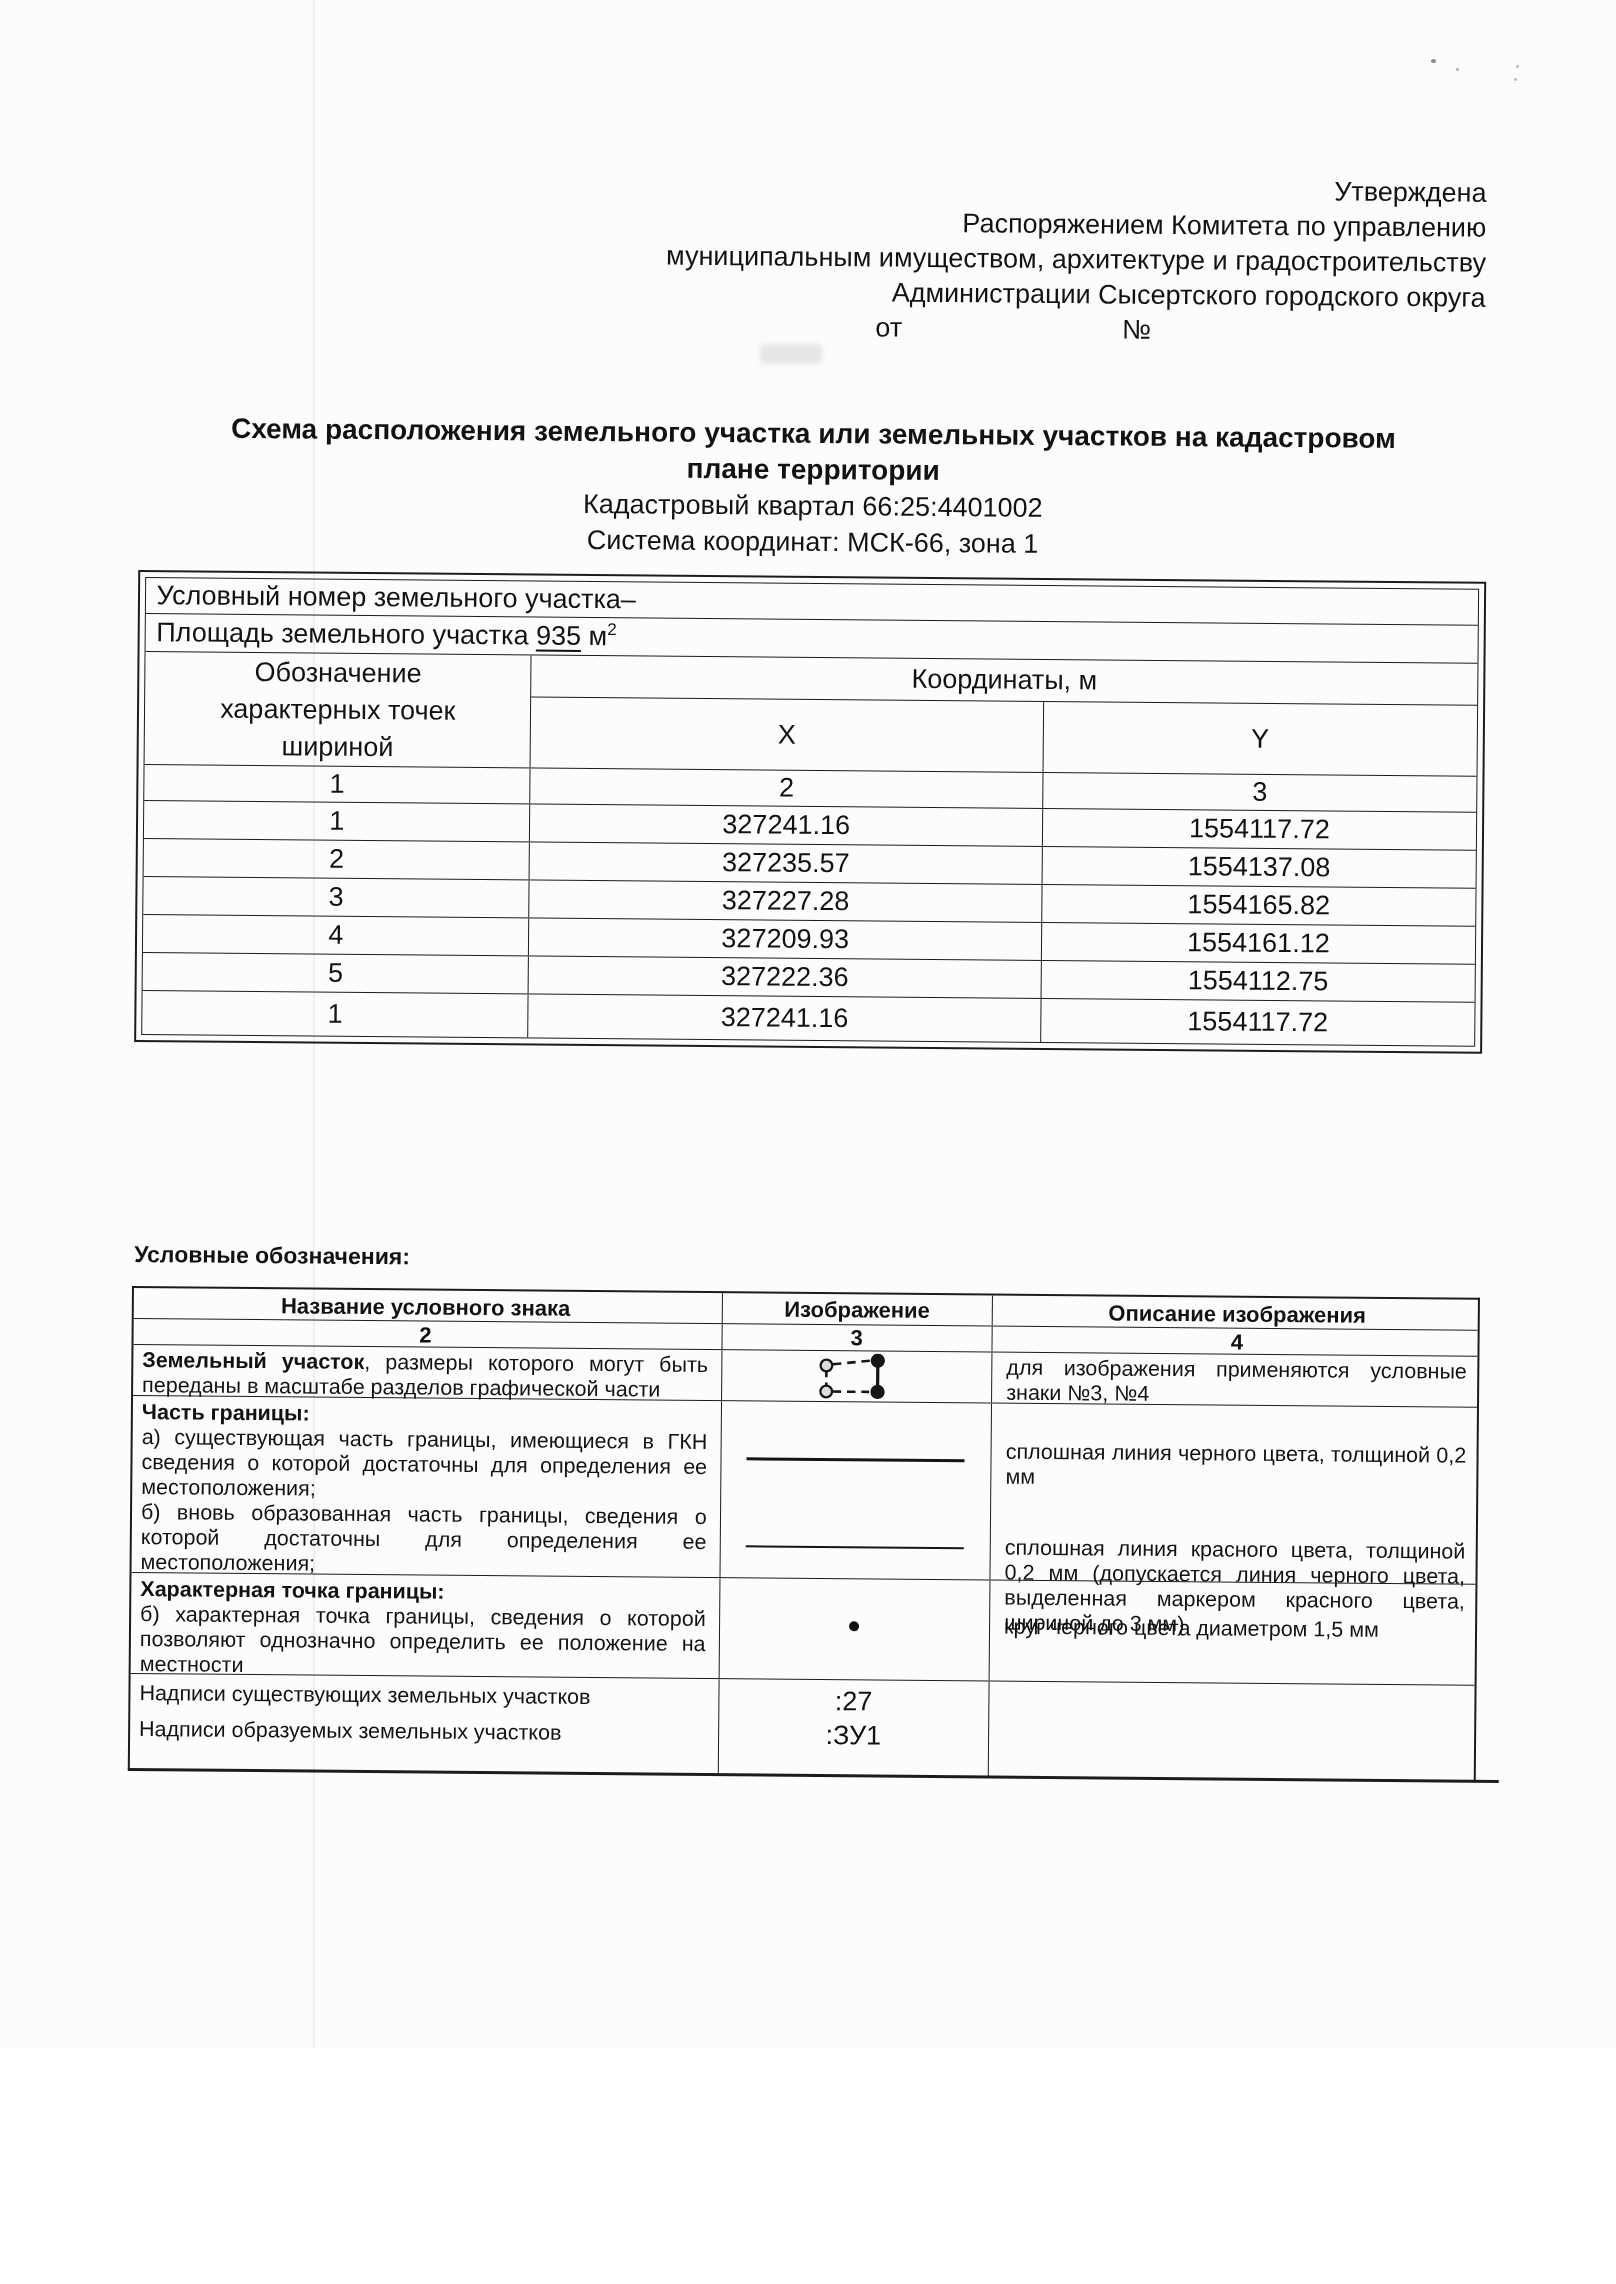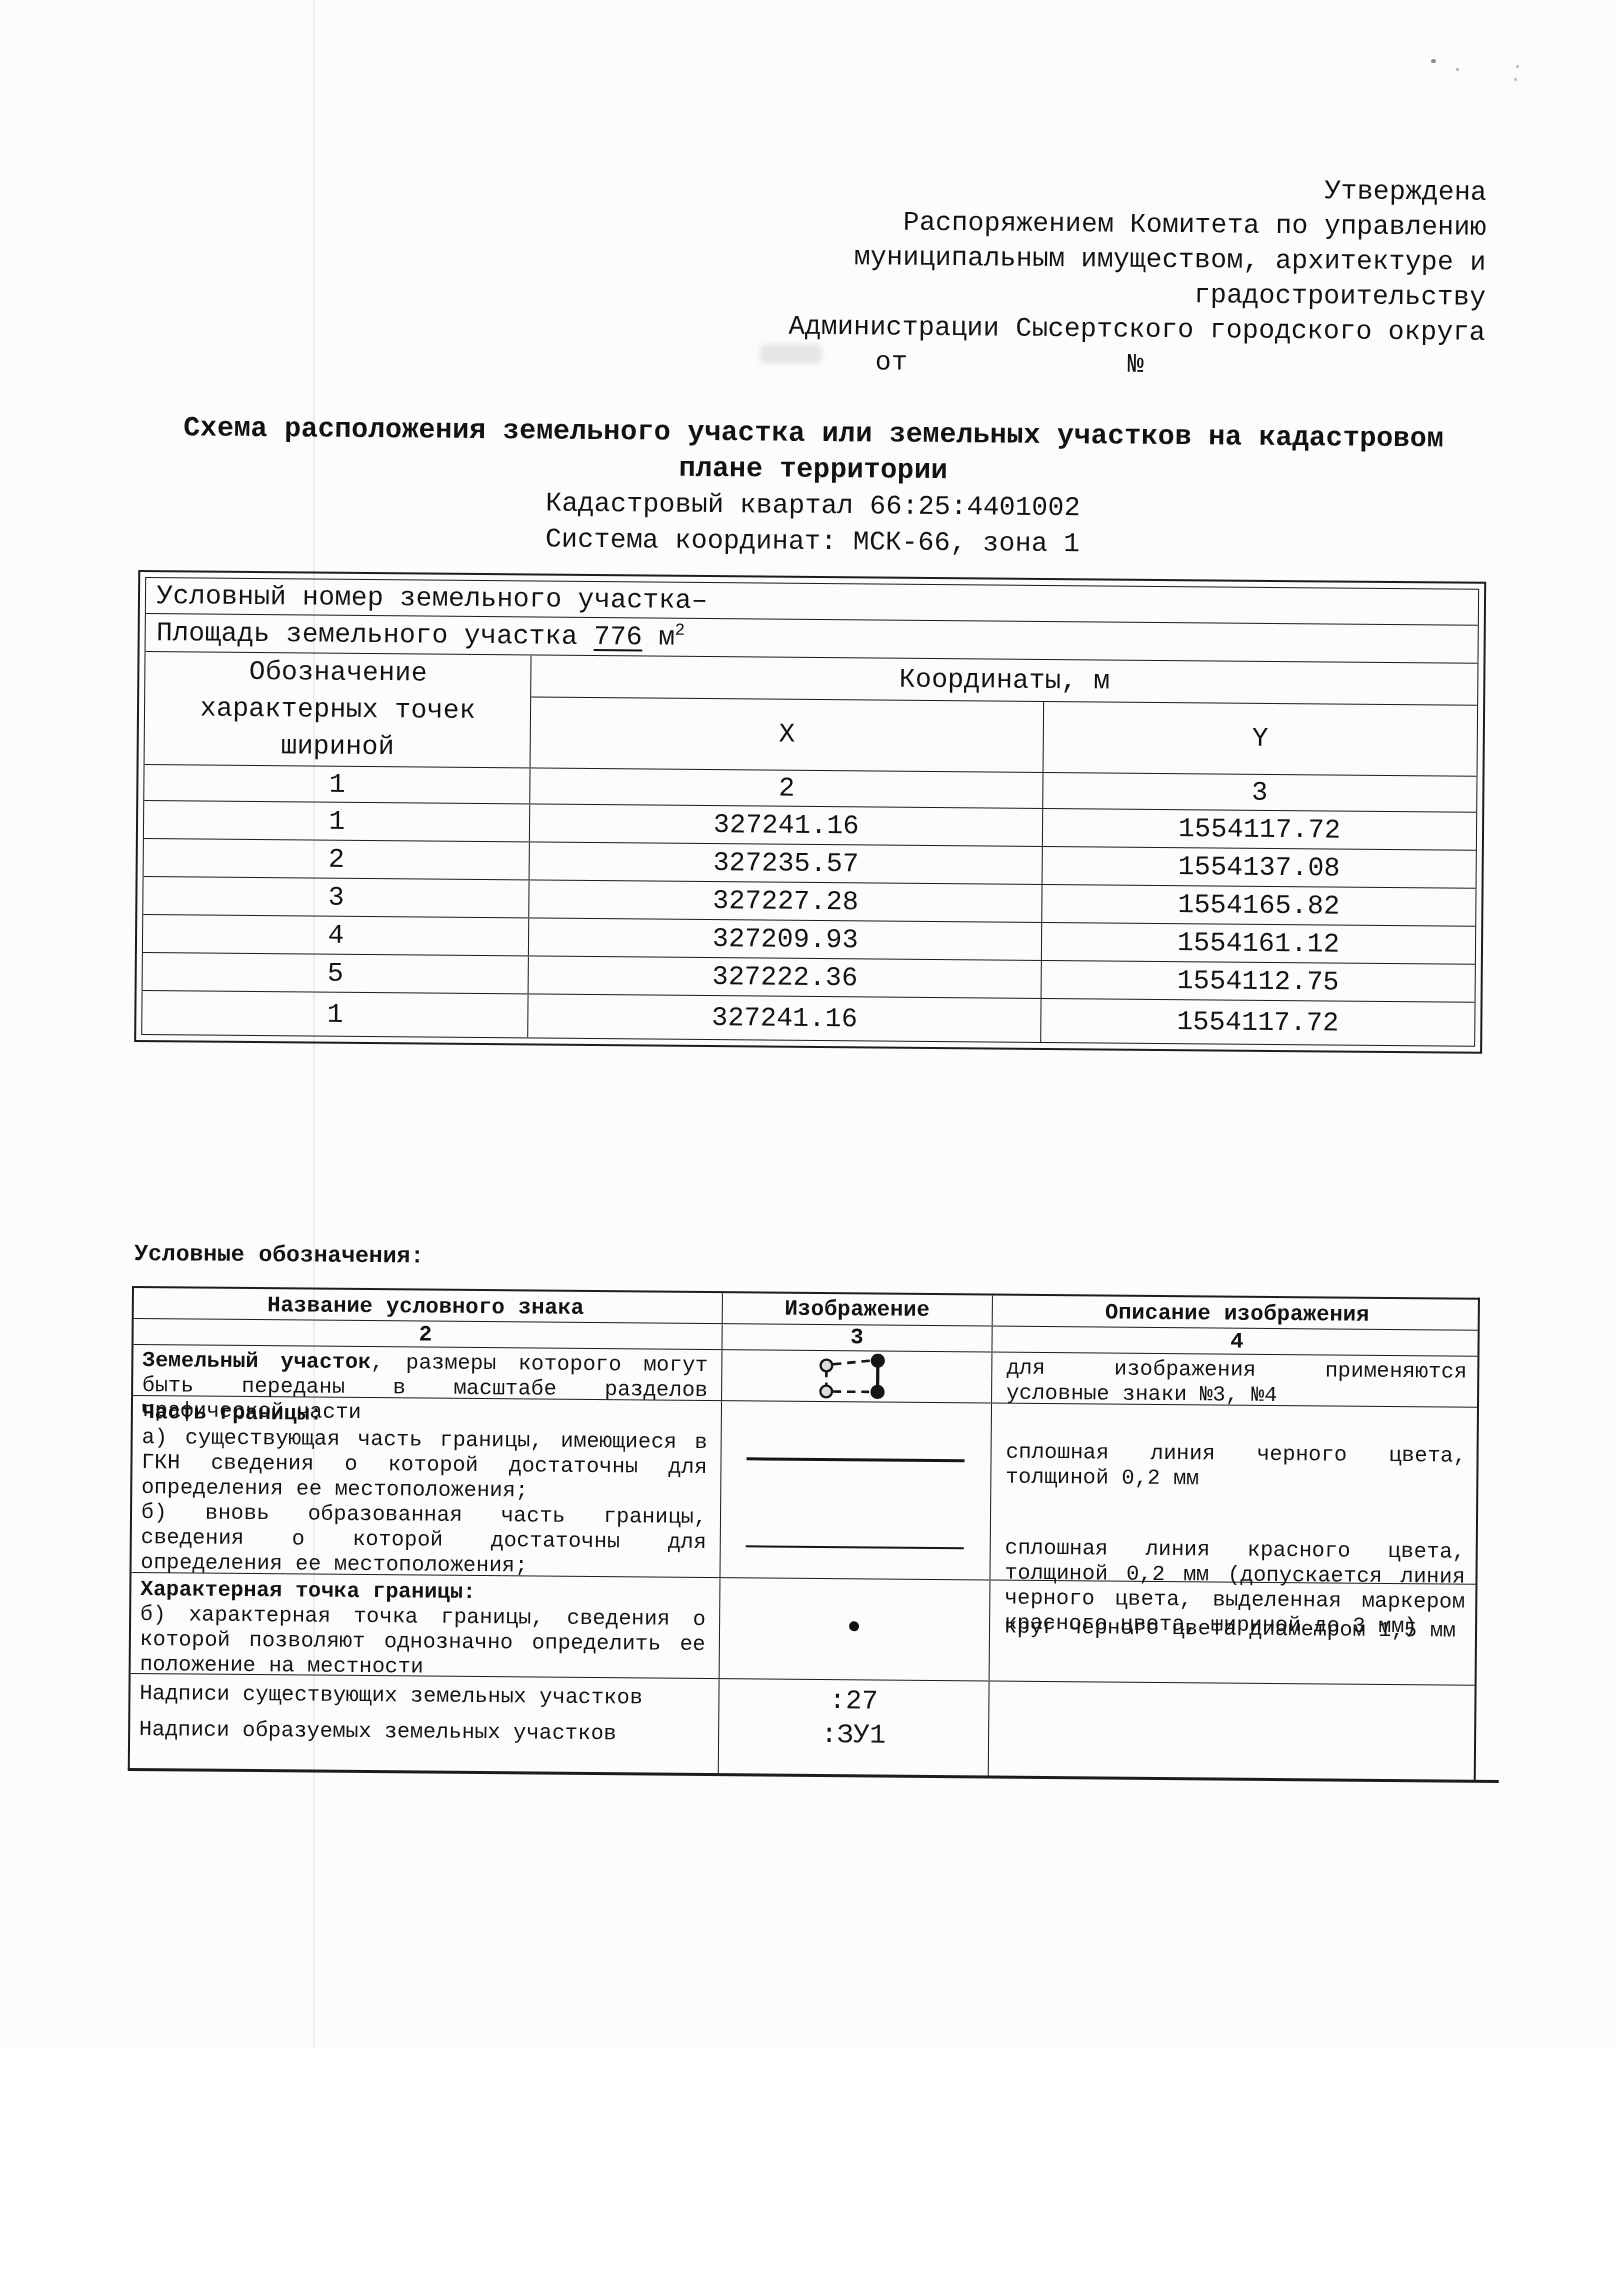--- a/index.html
+++ b/index.html
@@ -1,20 +1,20 @@
 <!DOCTYPE html>
 <html style="font-size:10.4px"><head>
 <meta charset="utf-8">
 <style>
   * { margin:0; padding:0; box-sizing:border-box; }
   html,body { background:#ffffff; }
   .page {
     position:relative; width:1617px; height:2048px;
     background:#fcfcfc; overflow:hidden;
-    font-family:Liberation Mono, monospace; color:#121212;
+    font-family:Liberation Sans, sans-serif; color:#121212;
   }
   .fold-line { position:absolute; left:313px; top:0; width:2px; height:2284px; background:#eeeeee; }
   .speck { position:absolute; border-radius:50%; }
   .smudge { position:absolute; left:760px; top:344px; width:62px; height:19.5px; background:#e6e6e6; filter:blur(2.6px); border-radius:5.2px; }
 
   .rot { position:absolute; left:0; top:0; width:1617px; height:2284px;
          transform:rotate(0.5deg); transform-origin:133px 1172px; }
 
   
   .approval { position:absolute; top:164px; left:550px; width:928px;
@@ -98,21 +98,21 @@
       <div>Кадастровый квартал 66:25:4401002</div>
       <div>Система координат: МСК-66, зона 1</div>
     </div>
 
     <div class="ctable">
       <div class="ctable-inner">
         <div class="ct-row ct-full" style="height:36px;">
           <span>Условный номер земельного участка–</span>
         </div>
         <div class="ct-row ct-full" style="height:38px;">
-          <span>Площадь земельного участка</span>&nbsp;<span class="u-val">776</span>&nbsp;<span><span>м</span><sup>2</sup></span>
+          <span>Площадь земельного участка</span>&nbsp;<span class="u-val">935</span>&nbsp;<span><span>м</span><sup>2</sup></span>
         </div>
         <div class="ct-row" style="height:113px;align-items:stretch;">
           <div class="ct-hdr-c1">
             <div>Обозначение</div>
             <div>характерных точек</div>
             <div>шириной</div>
           </div>
           <div class="ct-right">
             <div class="coords-h">Координаты, м</div>
             <div class="xy">

